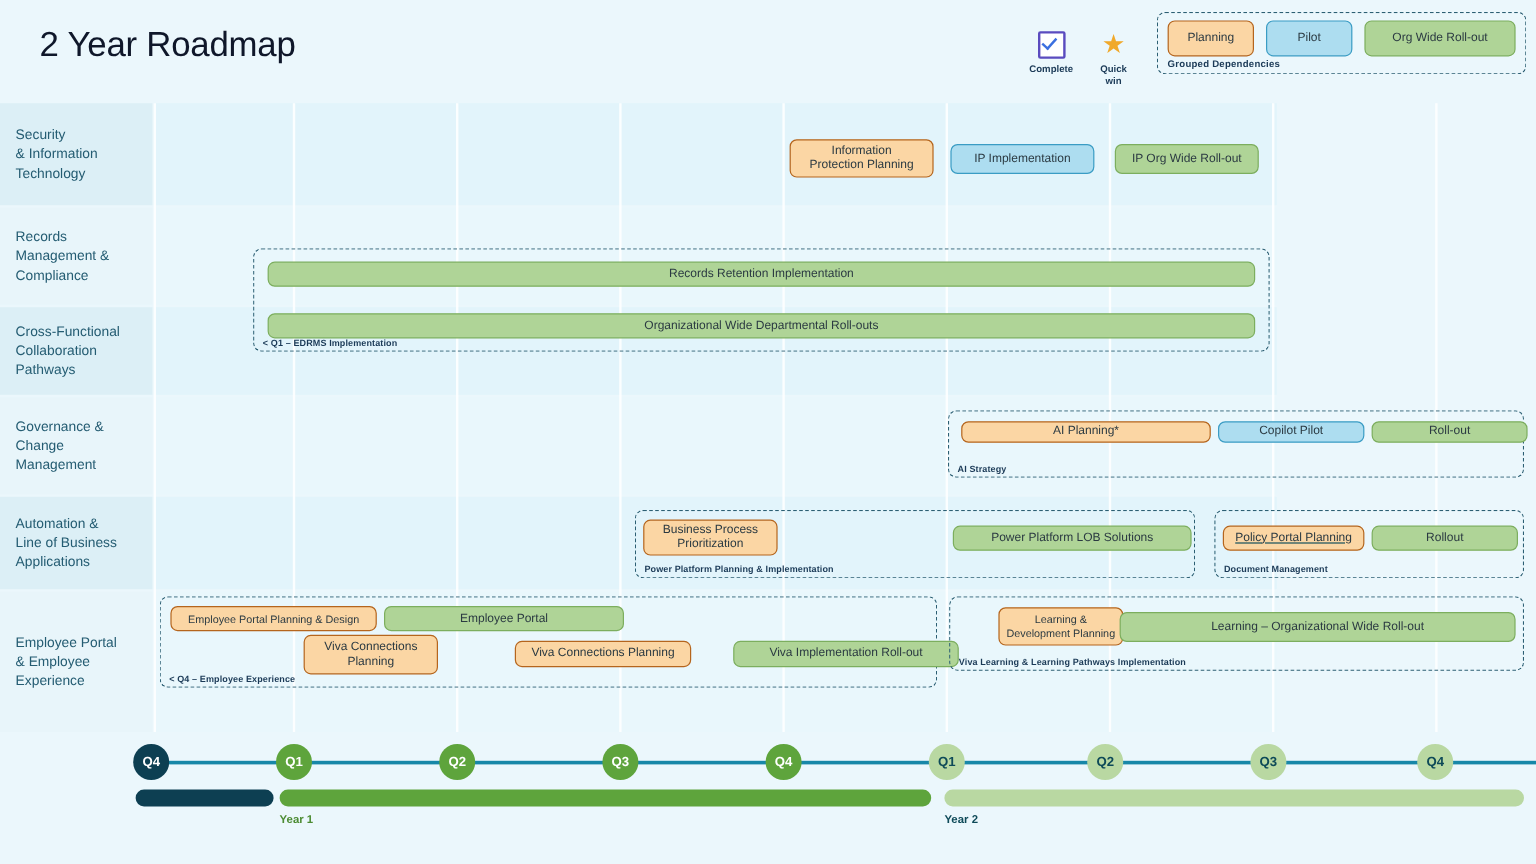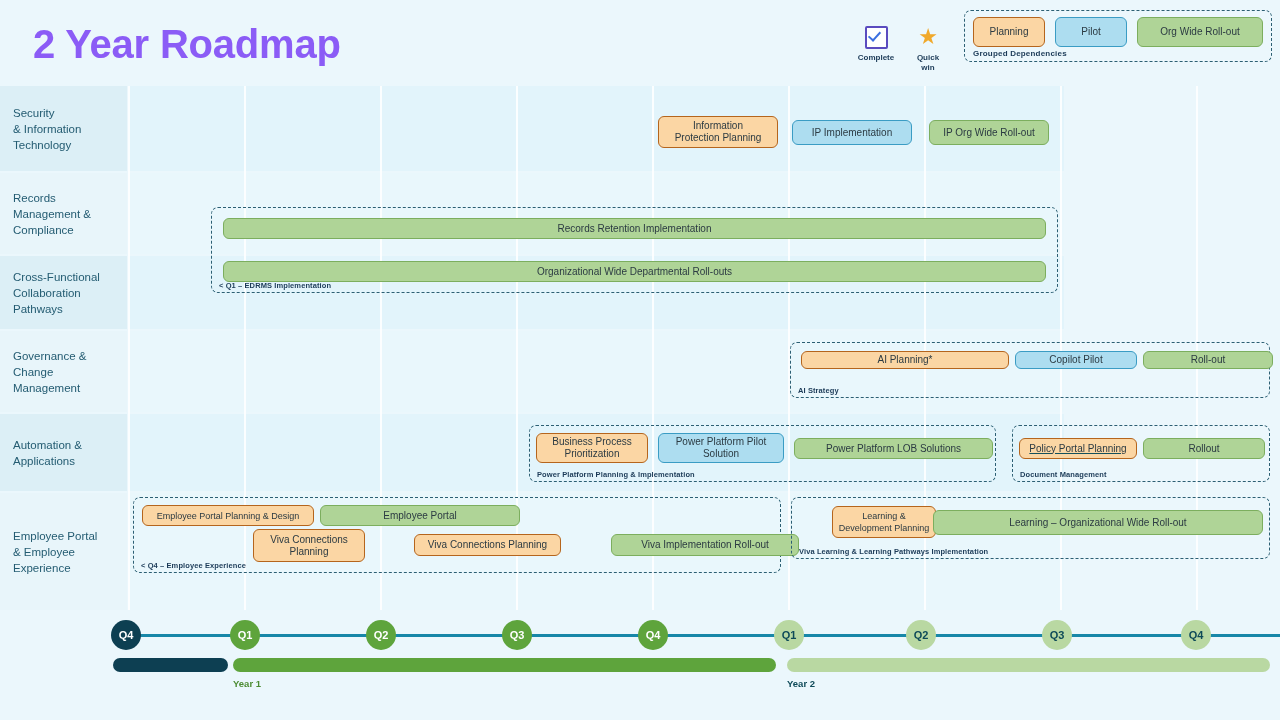--- a/index.html
+++ b/index.html
@@ -11,22 +11,22 @@
     color:#14505C;
     overflow:hidden;
     position:relative;
   }
   .page{position:relative;width:1280px;height:720px;}
 
   
   .header{position:absolute;left:0;top:0;width:1280px;height:86px;}
   .title{
     position:absolute;left:33px;top:22px;
-    font-size:40px;font-weight:bold;letter-spacing:-0.2px;
-    color:#8b5cf6;
+    font-size:29px;font-weight:normal;letter-spacing:-0.2px;
+    color:#0f172a;
   }
   .legend{position:absolute;right:8px;top:10px;height:70px;display:flex;align-items:flex-start;}
   .legend-ico{width:52px;text-align:center;margin-top:14px;}
   .legend-ico .glyph{height:26px;display:flex;align-items:center;justify-content:center;}
   .legend-ico .cap{font-size:8px;font-weight:bold;color:#1B3A57;line-height:10px;margin-top:3px;}
   .chk{
     width:19px;height:19px;border:2.5px solid #5A4BBF;border-radius:2px;
     background:#ffffff;position:relative;
   }
   .chk:after{
@@ -209,20 +209,21 @@
         <div>Change</div>
         <div>Management</div>
       </div>
     </div>
 
     <div class="lane" style="top:328px;height:77px;">
       <div class="lanelabelbg"></div>
       <div class="laneband"></div>
       <div class="lanelabel">
         <div>Automation &amp;</div>
+        <div>Line of Business</div>
         <div>Applications</div>
       </div>
     </div>
 
     <div class="lane alt" style="top:407px;height:117px;">
       <div class="lanelabelbg"></div>
       <div class="laneband"></div>
       <div class="lanelabel">
         <div>Employee Portal</div>
         <div>&amp; Employee</div>
@@ -265,28 +266,20 @@
 
     <div class="group" style="left:529px;top:339px;width:467px;height:57px;">
       <div class="task" style="left:6px;top:7px;width:112px;height:30px;">
         <div class="pill plan">
           <div>
             <div>Business Process</div>
             <div>Prioritization</div>
           </div>
         </div>
       </div>
-      <div class="task" style="left:128px;top:7px;width:126px;height:30px;">
-        <div class="pill pilot">
-          <div>
-            <div>Power Platform Pilot</div>
-            <div>Solution</div>
-          </div>
-        </div>
-      </div>
       <div class="task" style="left:264px;top:12px;width:199px;height:21px;">
         <div class="pill roll">Power Platform LOB Solutions</div>
       </div>
       <div class="group-cap">Power Platform Planning &amp; Implementation</div>
     </div>
 
     <div class="group" style="left:1012px;top:339px;width:258px;height:57px;">
       <div class="task" style="left:6px;top:12px;width:118px;height:21px;text-decoration:underline;">
         <div class="pill plan">Policy Portal Planning</div>
       </div>
@@ -304,21 +297,21 @@
         <div class="pill roll">Employee Portal</div>
       </div>
       <div class="task" style="left:119px;top:31px;width:112px;height:33px;">
         <div class="pill plan">
           <div>
             <div>Viva Connections</div>
             <div>Planning</div>
           </div>
         </div>
       </div>
-      <div class="task" style="left:264px;top:36px;width:147px;height:22px;padding-left:16px;">
+      <div class="task" style="left:279px;top:36px;width:147px;height:22px;padding-left:16px;">
         <div class="pill plan">Viva Connections Planning</div>
       </div>
       <div class="task" style="left:452px;top:36px;width:188px;height:22px;padding-left:25px;">
         <div class="pill roll">Viva Implementation Roll-out</div>
       </div>
       <div class="group-cap">&lt; Q4  – Employee Experience</div>
     </div>
 
     <div class="group" style="left:791px;top:411px;width:479px;height:62px;">
       <div class="task" style="left:8px;top:8px;width:104px;height:32px;padding-left:32px;">

